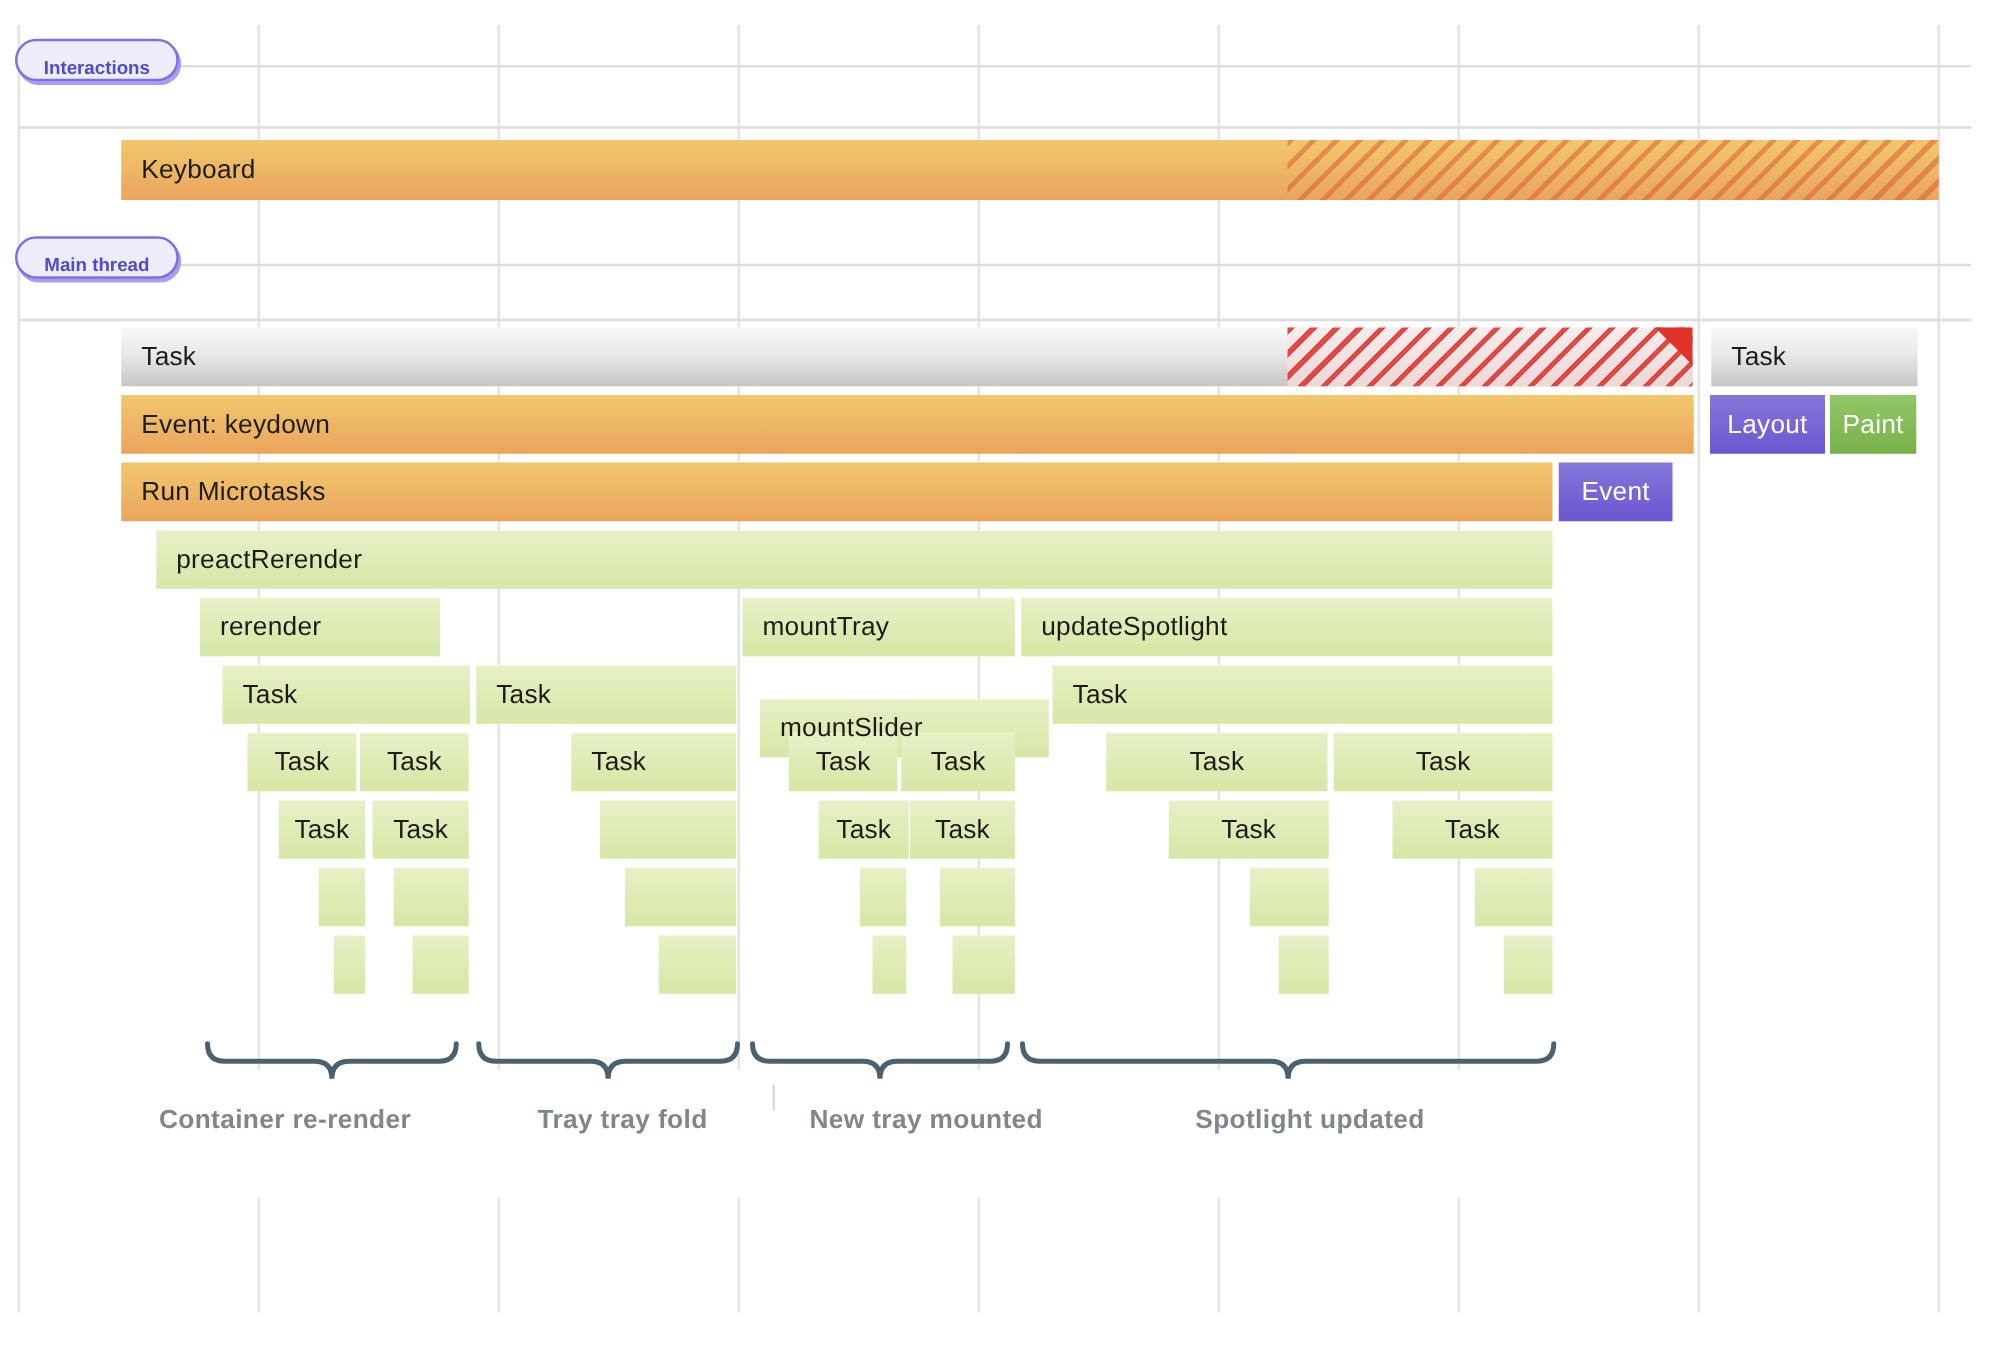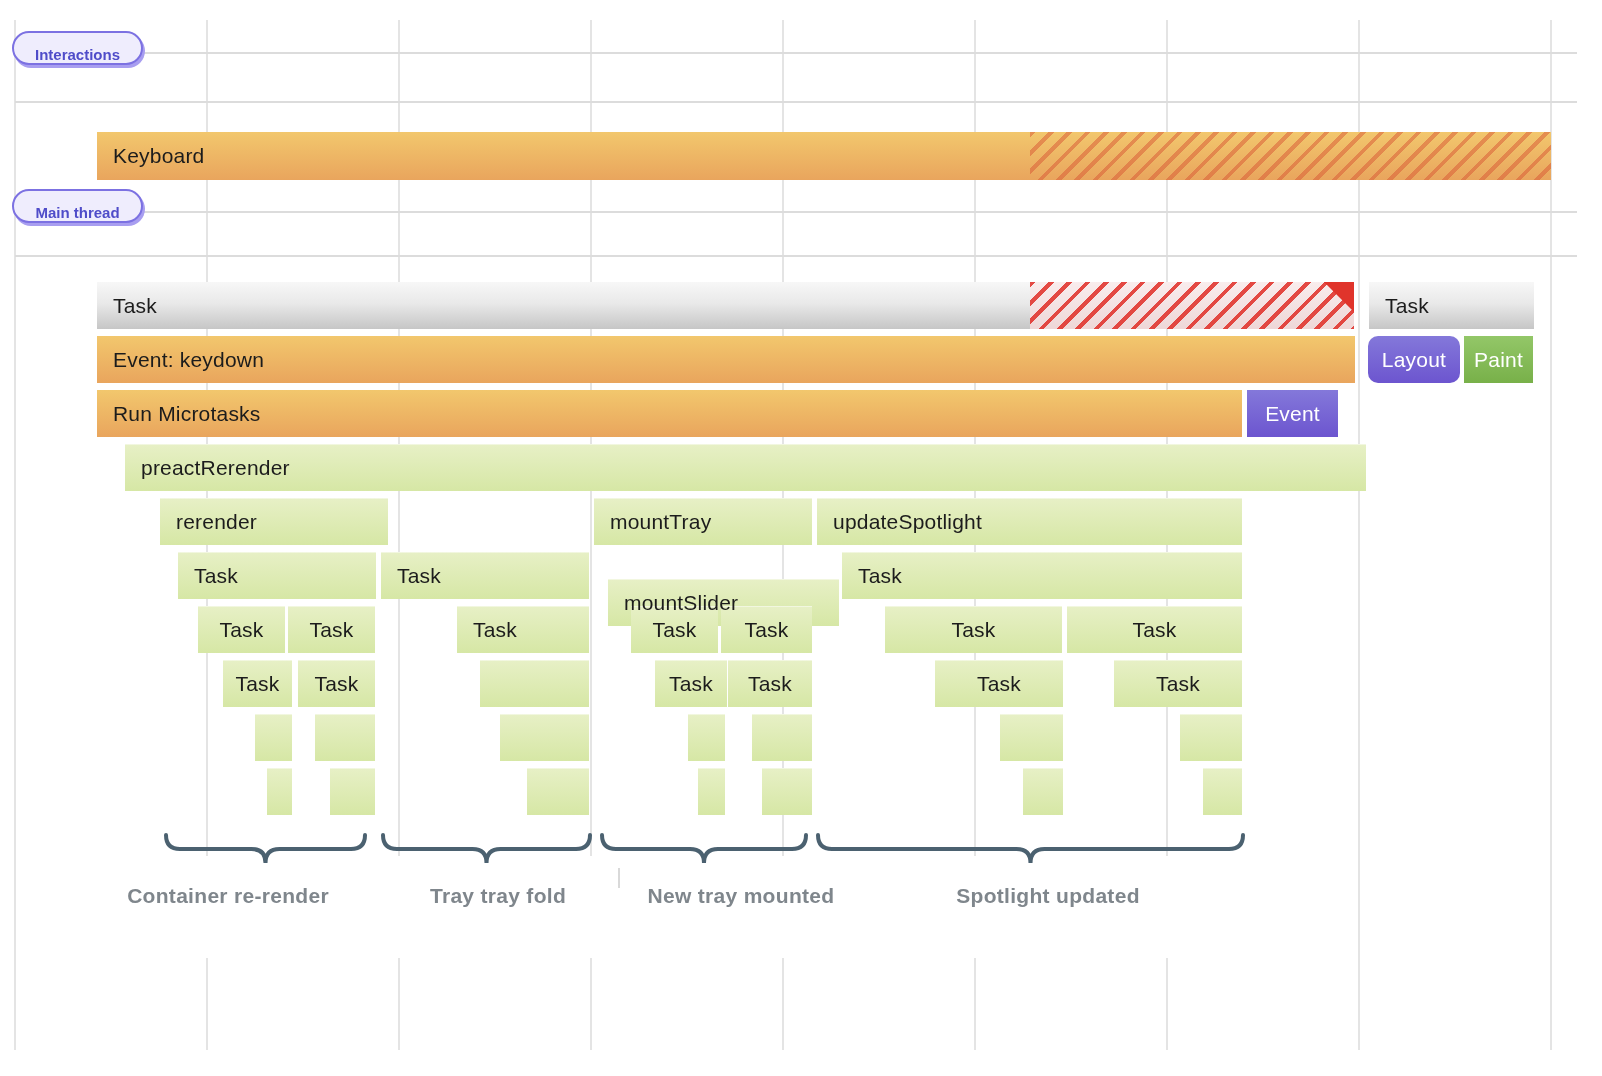--- a/index.html
+++ b/index.html
@@ -4,21 +4,21 @@
 <style>
   html,body{margin:0;padding:0;background:#fff;}
   .stage{position:relative;width:1602px;height:1076px;background:#fff;overflow:hidden;
          font-family:"Liberation Sans",sans-serif;}
   .vline{position:absolute;width:2px;top:20px;height:1030px;background:var(--grid,#e4e4e4);}
   .hline{position:absolute;height:2px;background:#dcdcdc;}
   .band{position:absolute;background:#fff;}
   .tick{position:absolute;width:2px;background:#d9d9d9;}
 
   .bar{position:absolute;display:flex;align-items:center;font-size:21px;font-weight:500;
-       color:#1c1c1c;letter-spacing:.2px;margin-top:20px;}
+       color:#1c1c1c;letter-spacing:.2px;}
   .bar-label{position:relative;z-index:2;padding-left:16px;white-space:nowrap;}
   .bar-label.center{padding:0;width:100%;text-align:center;}
   .bar-orange{background:linear-gradient(180deg,var(--orange-top,#f2c76d),var(--orange-bottom,#e9a55d));}
   .bar-gray{background:linear-gradient(180deg,#f7f7f7 0%,#e9e9e9 45%,#c6c6c6 100%);}
   .bar-green{background:linear-gradient(180deg,var(--green-top,#e7f0c6),var(--green-bottom,#d6e7a5));
              box-shadow:inset 0 1px 0 rgba(255,255,255,.45);}
   .bar-purple{background:linear-gradient(180deg,var(--purple-top,#8478da),var(--purple-bottom,#6c55cf));color:#fff;}
   .bar-paint{background:linear-gradient(180deg,var(--paint-top,#93c768),var(--paint-bottom,#78b049));color:#fff;}
   .hatch{position:absolute;top:0;bottom:0;right:0;z-index:1;}
   .hatch-orange{background:repeating-linear-gradient(135deg,rgba(216,87,52,.5) 0 4px,rgba(0,0,0,0) 4px 13px);}
@@ -78,24 +78,24 @@
       </div>
       <div class="bar bar-orange" style="left: 97px; top: 316px; width: 1258px; height: 47px;">
         <span class="bar-label">Event: keydown</span>
       </div>
       <div class="bar bar-orange" style="left: 97px; top: 370px; width: 1145px; height: 47px;">
         <span class="bar-label">Run Microtasks</span>
       </div>
       <div class="bar bar-purple" style="left: 1247px; top: 370px; width: 91px; height: 47px;">
         <span class="bar-label center">Event</span>
       </div>
-      <div class="bar bar-green" style="left: 125px; top: 424px; width: 1241px; height: 47px;">
+      <div class="bar bar-green" style="left: 125px; top: 424px; width: 1117px; height: 47px;">
         <span class="bar-label">preactRerender</span>
       </div>
-      <div class="bar bar-green" style="left: 160px; top: 478px; width: 228px; height: 47px;">
+      <div class="bar bar-green" style="left: 160px; top: 478px; width: 192px; height: 47px;">
         <span class="bar-label">rerender</span>
       </div>
       <div class="bar bar-green" style="left: 594px; top: 478px; width: 218px; height: 47px;">
         <span class="bar-label">mountTray</span>
       </div>
       <div class="bar bar-green" style="left: 817px; top: 478px; width: 425px; height: 47px;">
         <span class="bar-label">updateSpotlight</span>
       </div>
       <div class="bar bar-green" style="left: 178px; top: 532px; width: 198px; height: 47px;">
         <span class="bar-label">Task</span>
@@ -159,21 +159,21 @@
       <div class="bar bar-green" style="left: 267px; top: 748px; width: 25px; height: 47px;"></div>
       <div class="bar bar-green" style="left: 330px; top: 748px; width: 45px; height: 47px;"></div>
       <div class="bar bar-green" style="left: 527px; top: 748px; width: 62px; height: 47px;"></div>
       <div class="bar bar-green" style="left: 698px; top: 748px; width: 27px; height: 47px;"></div>
       <div class="bar bar-green" style="left: 762px; top: 748px; width: 50px; height: 47px;"></div>
       <div class="bar bar-green" style="left: 1023px; top: 748px; width: 40px; height: 47px;"></div>
       <div class="bar bar-green" style="left: 1203px; top: 748px; width: 39px; height: 47px;"></div>
       <div class="bar bar-gray" style="left: 1369px; top: 262px; width: 165px; height: 47px;">
         <span class="bar-label">Task</span>
       </div>
-      <div class="bar bar-purple" style="left: 1368px; top: 316px; width: 92px; height: 47px; border-radius: 10px;">
+      <div class="bar bar-purple" style="left: 1368px; top: 316px; width: 92px; height: 47px;">
         <span class="bar-label center">Layout</span>
       </div>
       <div class="bar bar-paint" style="left: 1464px; top: 316px; width: 69px; height: 47px;">
         <span class="bar-label center">Paint</span>
       </div>
     </div>
 
   <svg class="braces-svg" width="1602" height="1076" id="braces-svg">
       <path d="M 166 835 Q 166 849 180 849 L 251.5 849 Q 265.5 849 265.5 863 Q 265.5 849 279.5 849 L 351 849 Q 365 849 365 835" fill="none" stroke="#4b6170" stroke-width="4" stroke-linecap="round"></path>
       <path d="M 383 835 Q 383 849 397 849 L 472.5 849 Q 486.5 849 486.5 863 Q 486.5 849 500.5 849 L 576 849 Q 590 849 590 835" fill="none" stroke="#4b6170" stroke-width="4" stroke-linecap="round"></path>

